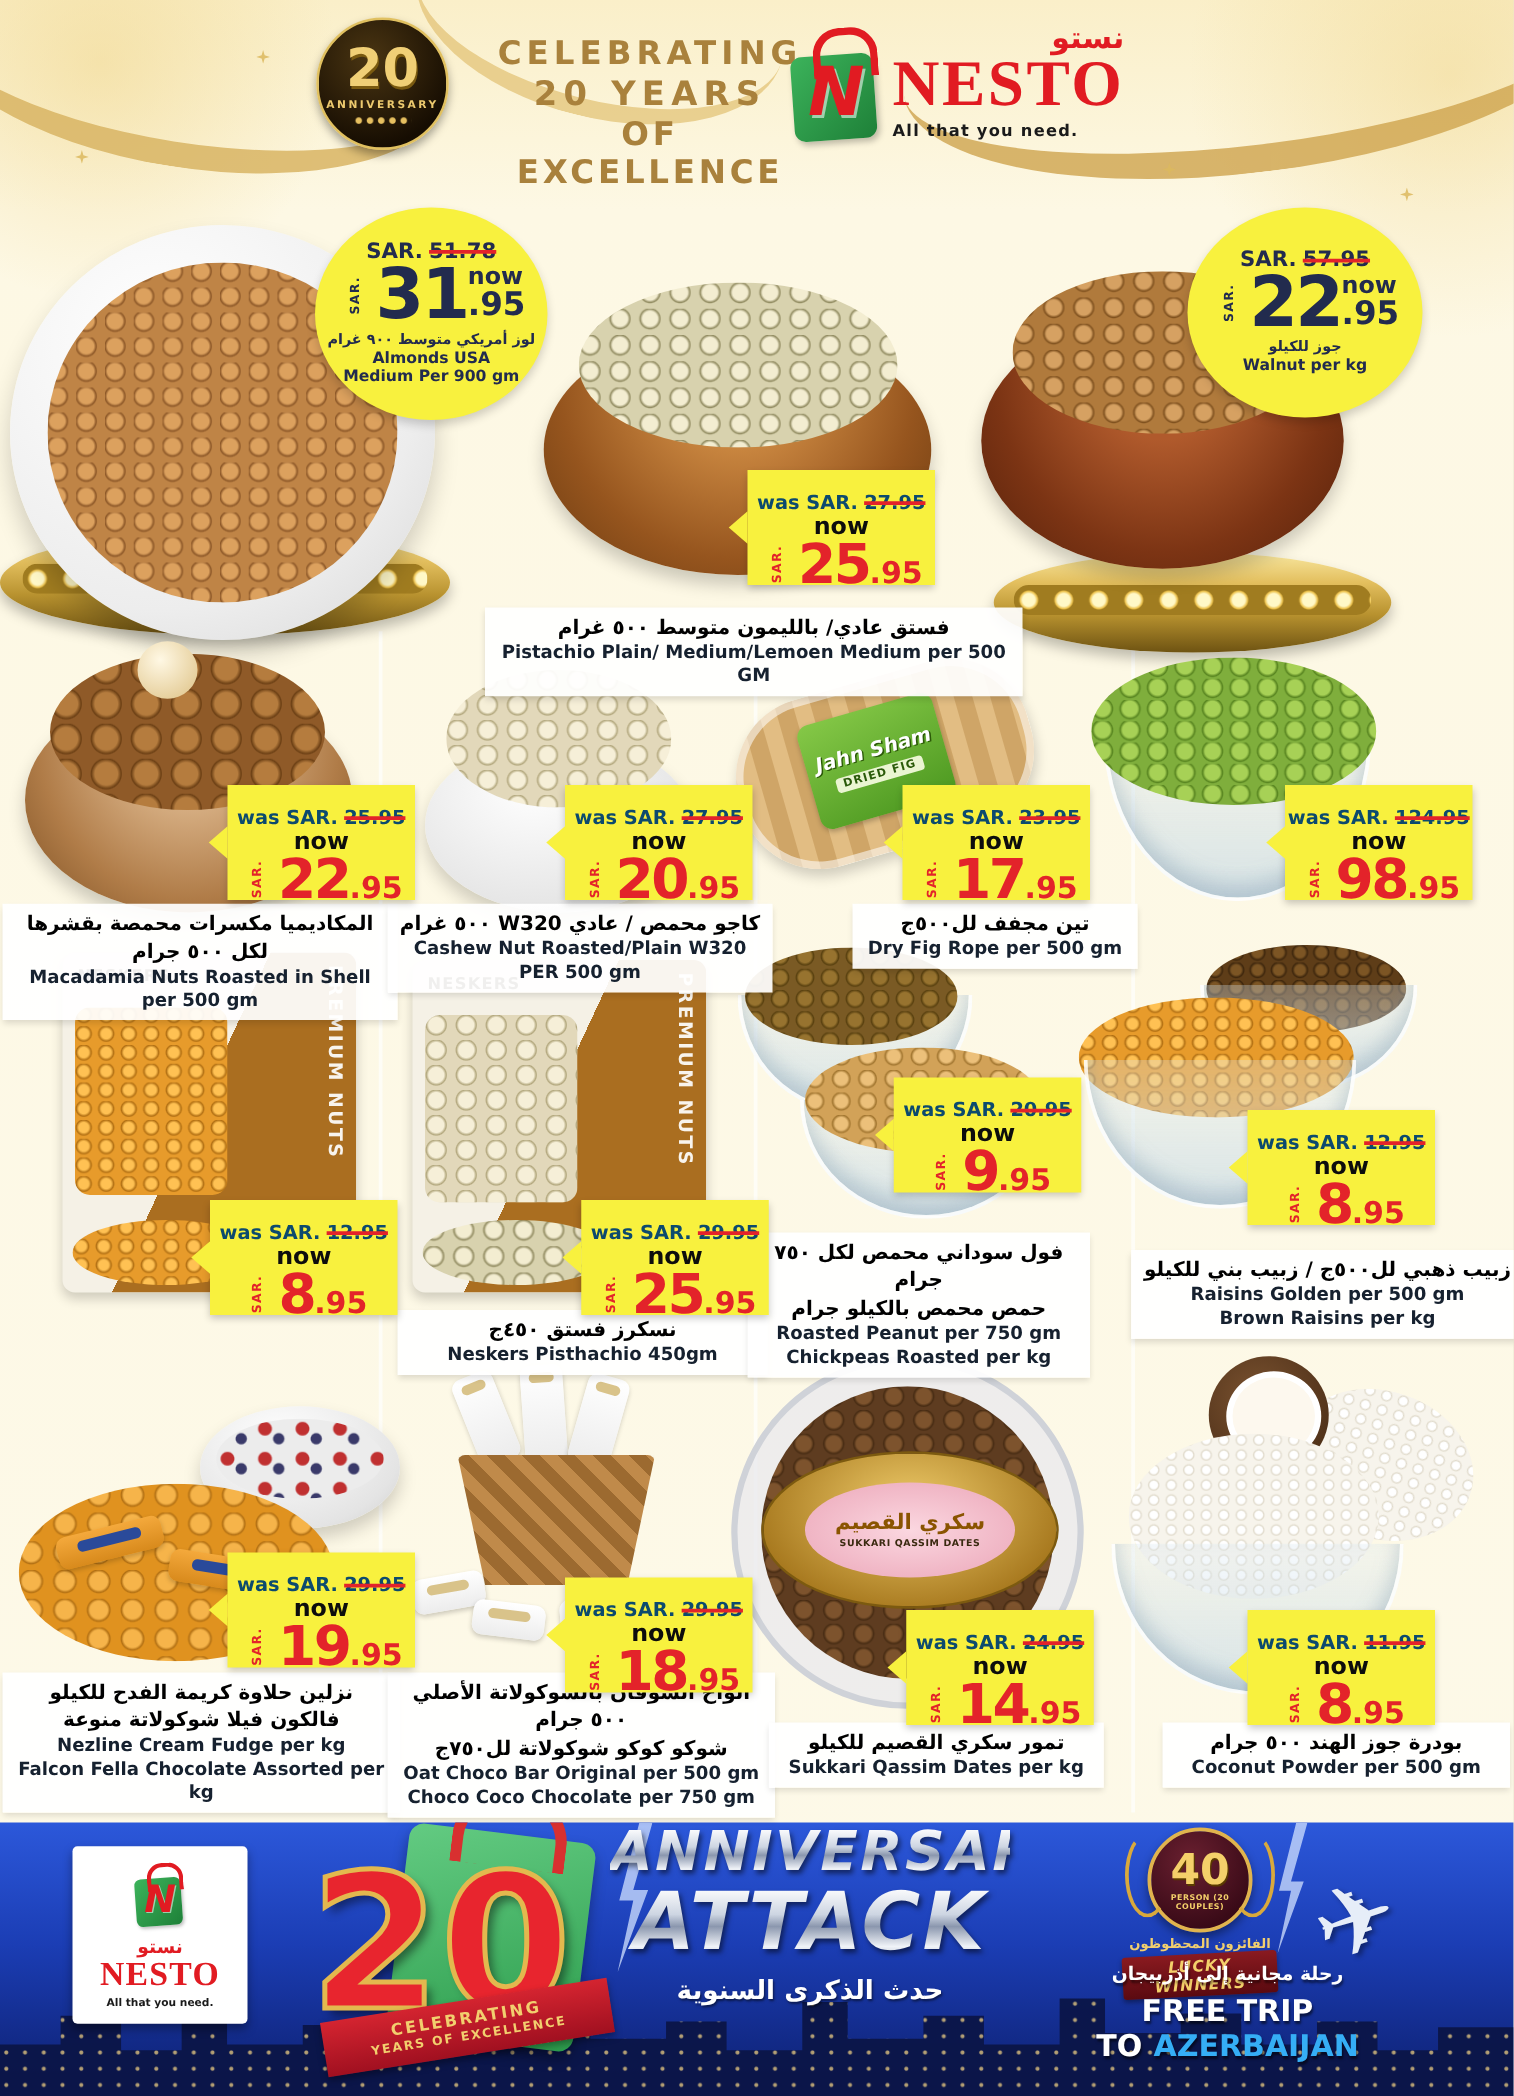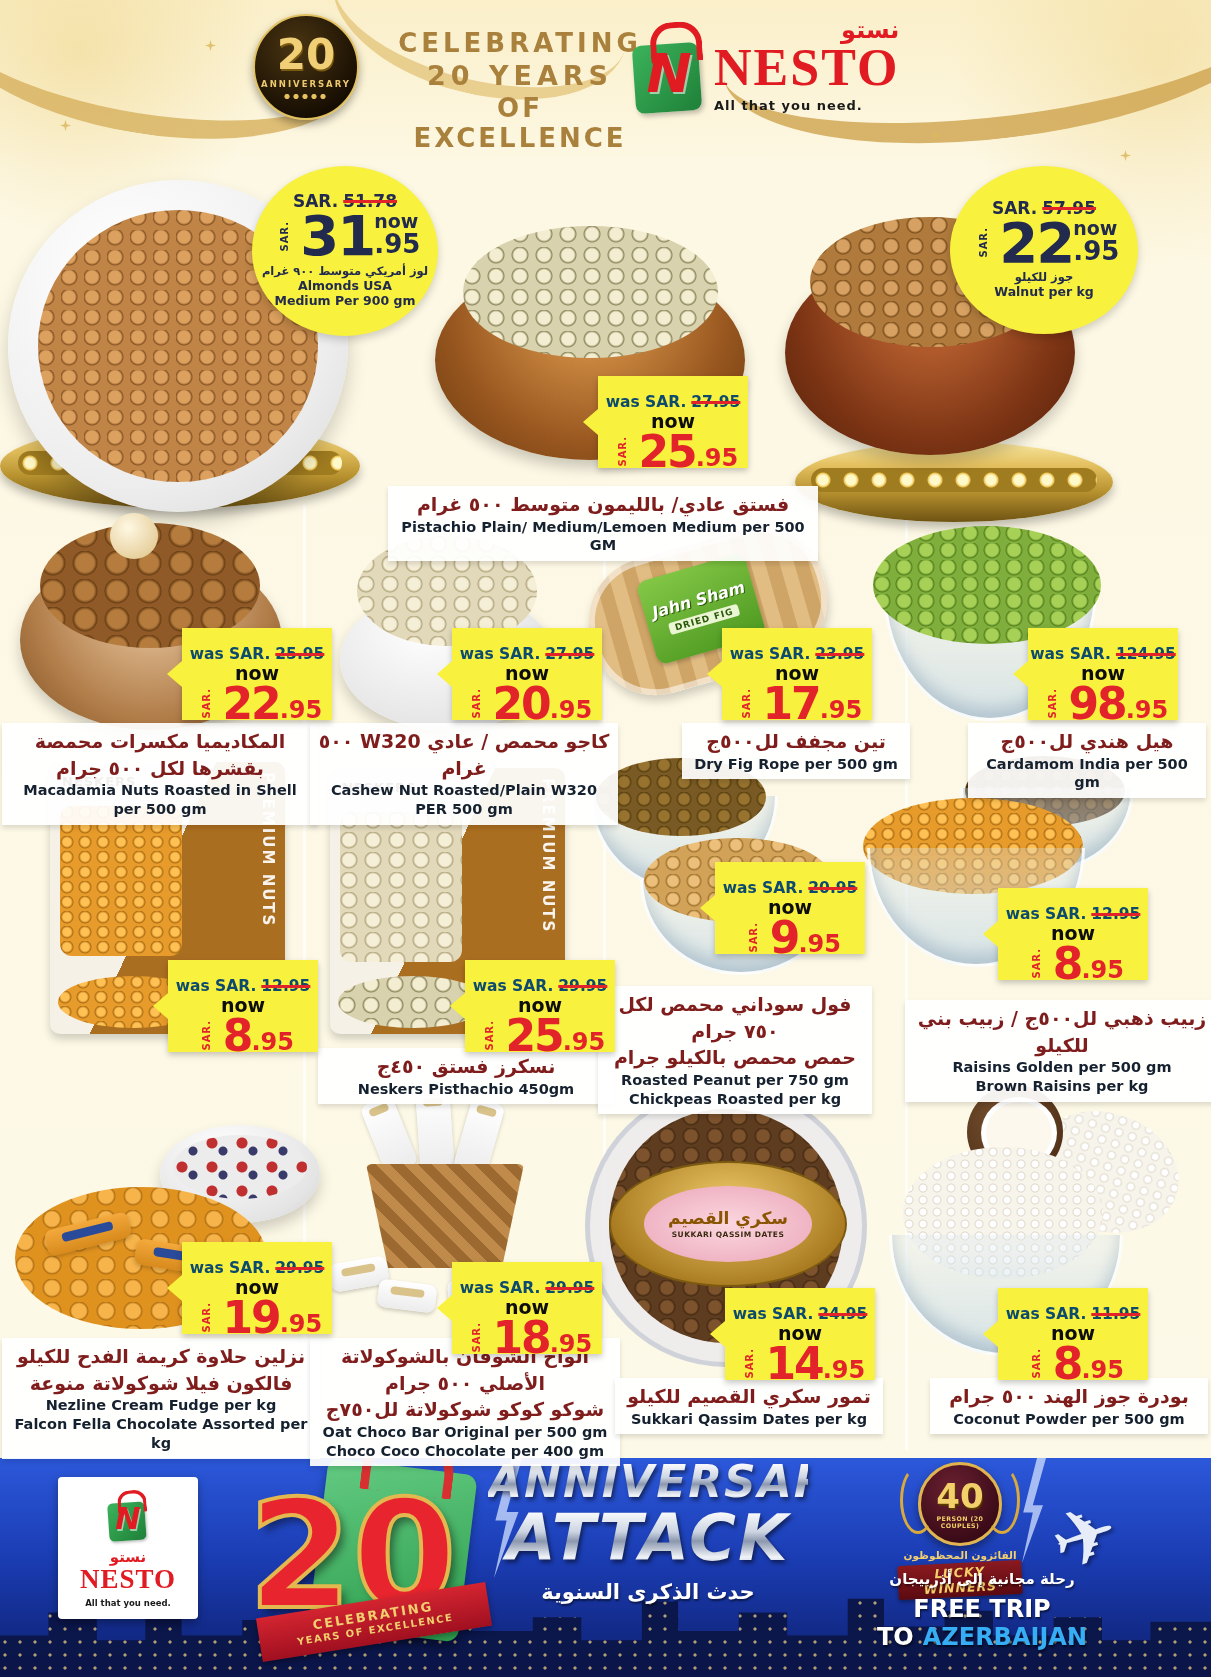--- a/index.html
+++ b/index.html
@@ -94,21 +94,21 @@
   .rb-was .strike{margin-left:5px;}
   .rb-row{display:flex;align-items:flex-start;line-height:.85;margin-top:2px;}
   .rb-int{font-size:56px;font-weight:bold;letter-spacing:-2px;}
   .rb-col{display:flex;flex-direction:column;align-items:flex-start;}
   .rb-now{font-size:19px;font-weight:bold;line-height:1;}
   .rb-dec{font-size:26px;font-weight:bold;line-height:1;}
   .rb-ar{font-size:11.5px;font-weight:bold;margin-top:4px;}
   .rb-en{font-size:12.5px;font-weight:bold;line-height:1.25;}
   
   .lbl{position:absolute;background:rgba(255,255,255,.93);box-shadow:0 3px 5px rgba(0,0,0,.13);padding:5px 8px 6px;text-align:center;z-index:4;}
-  .lbl-ar{font-size:19px;font-weight:bold;color:#7f1d1d;line-height:1.4;}
+  .lbl-ar{font-size:16px;font-weight:bold;color:#000000;line-height:1.4;}
   .lbl-en{font-size:14.5px;font-weight:bold;color:#16212f;line-height:1.3;}
   .vsep{position:absolute;width:3px;top:505px;height:945px;background:rgba(255,255,255,.65);z-index:0;}
   
   .footer{position:absolute;left:0;top:1458px;width:1211px;height:219px;overflow:hidden;
     background:linear-gradient(180deg,#2c58da 0%,#1b3db4 45%,#0d1f6e 100%);}
   .bolt{position:absolute;background:rgba(210,226,255,.75);clip-path:polygon(45% 0,60% 0,38% 45%,55% 45%,20% 100%,38% 52%,22% 52%);}
   .city{position:absolute;left:0;right:0;bottom:0;height:92px;background-color:#0b1546;opacity:.92;
     background-image:radial-gradient(circle at 5px 5px, rgba(255,220,130,.75) 1.2px, transparent 2px);background-size:15px 13px;
     clip-path:polygon(0 100%,0 55%,4% 55%,4% 30%,8% 30%,8% 60%,12% 60%,12% 20%,15% 20%,15% 55%,20% 55%,20% 38%,24% 38%,24% 65%,28% 65%,28% 25%,31% 25%,31% 55%,36% 55%,36% 10%,39% 10%,39% 50%,44% 50%,44% 35%,48% 35%,48% 60%,53% 60%,53% 18%,56% 18%,56% 50%,61% 50%,61% 30%,65% 30%,65% 55%,70% 55%,70% 15%,73% 15%,73% 45%,78% 45%,78% 28%,82% 28%,82% 55%,87% 55%,87% 35%,91% 35%,91% 60%,95% 60%,95% 40%,100% 40%,100% 100%);}
   .nesto-box{position:absolute;left:58px;top:19px;width:140px;height:142px;background:#fff;border-radius:4px;display:flex;flex-direction:column;align-items:center;justify-content:center;box-shadow:0 4px 8px rgba(0,0,0,.35);}
@@ -313,24 +313,20 @@
   </div>
   <div class="tag" style="left:1028px;top:628px;">
     <div class="tag-was"><span>was SAR.</span><span class="strike">124.95</span></div>
     <div class="tag-now">now</div>
     <div class="tag-price">
         <span class="sar-rot">SAR.</span>
         <span class="p-int">98</span>
         <span class="p-dec">.95</span>
       </div>
   </div>
-  <div class="lbl" style="left:968px;top:723px;width:222px;">
-    <div class="lbl-ar" dir="rtl">هيل هندي لل٥٠٠ج</div>
-    <div class="lbl-en">Cardamom India per 500 gm</div>
-  </div>
 
   <div class="photo" style="left:50px;top:762px;width:235px;height:272px;">
     <div class="nbag" style="inset:0;">
       <div class="brown"></div>
       <div class="window px-graisin"></div>
       <div class="brand">NESKERS</div>
       <div class="vline">PREMIUM NUTS</div>
       <div class="foot px-graisin"></div>
     </div>
   </div>
@@ -464,21 +460,21 @@
     <div class="tag-price">
         <span class="sar-rot">SAR.</span>
         <span class="p-int">18</span>
         <span class="p-dec">.95</span>
       </div>
   </div>
   <div class="lbl" style="left:310px;top:1338px;width:294px;">
     <div class="lbl-ar" dir="rtl">الواح الشوفان بالشوكولاتة الأصلي ٥٠٠ جرام</div>
     <div class="lbl-ar" dir="rtl">شوكو كوكو شوكولاتة لل٧٥٠ج</div>
     <div class="lbl-en">Oat Choco Bar Original per 500 gm</div>
-    <div class="lbl-en">Choco Coco Chocolate per 400 gm</div>
+    <div class="lbl-en">Choco Coco Chocolate per 750 gm</div>
   </div>
 
   <div class="photo" style="left:585px;top:1085px;width:280px;height:285px;">
     <div class="tub" style="left:0px;top:0px;width:272px;height:272px;background:rgba(232,232,238,.75);border:5px solid #cfd2d8;"></div>
     <div class="tub px-dates" style="left:24px;top:24px;width:234px;height:234px;"></div>
     <div class="goldband" style="left:24px;top:76px;width:234px;height:122px;">
       <div class="pinkctr">
         <div class="par" dir="rtl">سكري القصيم</div>
         <div class="pen">SUKKARI QASSIM DATES</div>
       </div>

